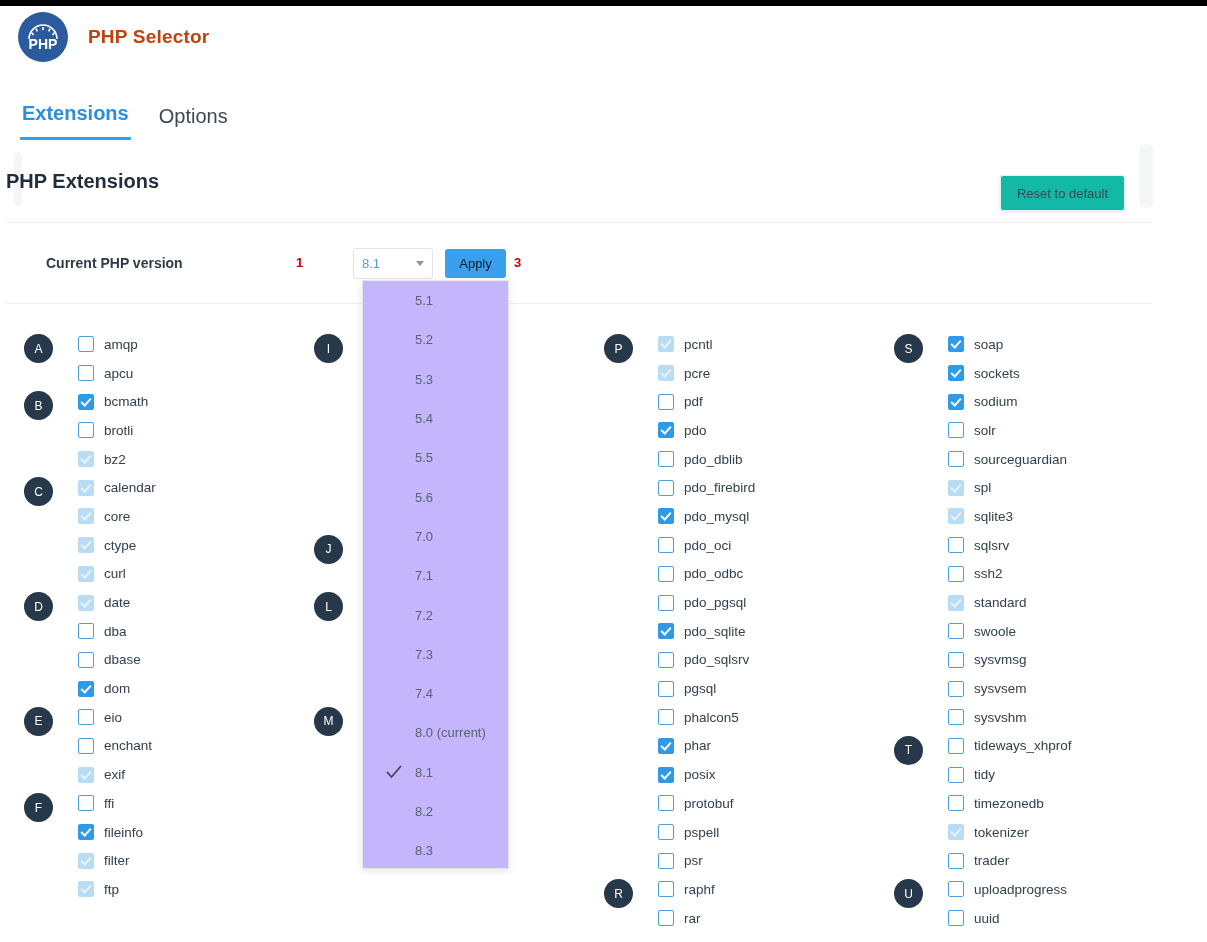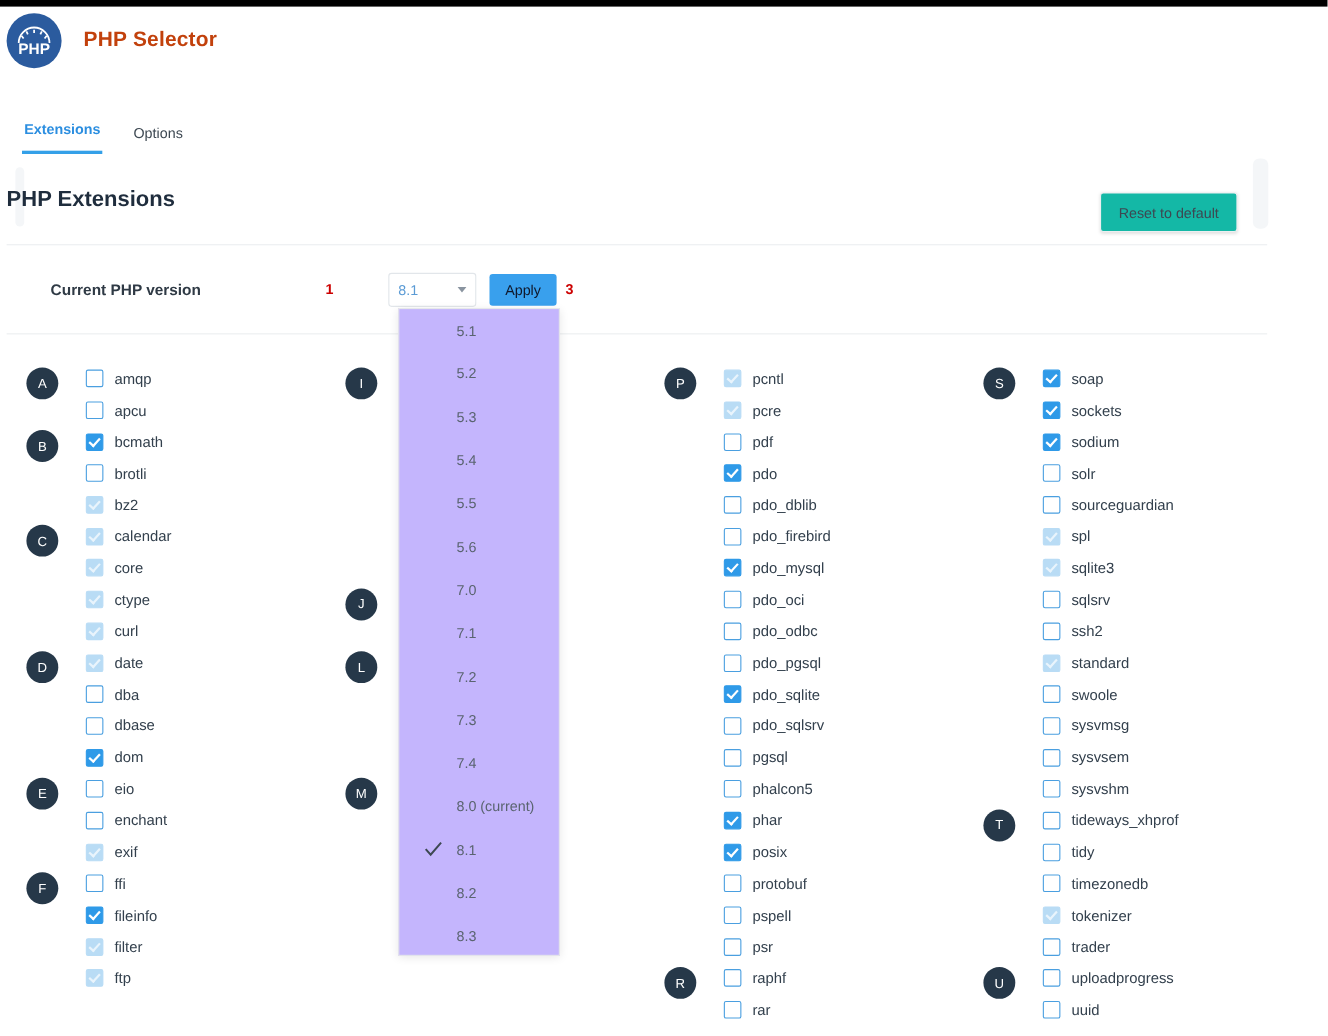--- a/index.html
+++ b/index.html
@@ -13,42 +13,42 @@
   #root { position: relative; width: 1207px; height: 942px; overflow: hidden; }
 
   .topbar {
     position: absolute; left: 0; top: 0; width: 1207px; height: 6px;
     background: #000000;
   }
 
   
   .header {
     position: absolute; left: 0; top: 6px; width: 1207px; height: 62px;
-    display: flex; align-items: center; padding-left: 6px;
+    display: flex; align-items: center; padding-left: 18px;
   }
   .php-logo {
     width: 50px; height: 50px; border-radius: 50%;
     background: #2b5b9e; position: relative; flex: 0 0 auto;
   }
   .php-logo svg { position: absolute; left: 0; top: 0; }
   .app-title {
     margin-left: 20px; font-size: 19px; font-weight: bold; color: #c2410c;
     letter-spacing: .2px;
   }
 
   
   .tabbar {
     position: absolute; left: 0; top: 72px; width: 1207px; height: 68px;
   }
   .tab-track {
     position: absolute; left: 20px; top: 28px; display: flex; gap: 26px;
     align-items: flex-end; height: 40px;
   }
   .tab {
-    font-size: 13px; color: #3d4852; padding: 0 2px 12px 2px; cursor: pointer;
+    font-size: 20px; color: #3d4852; padding: 0 2px 12px 2px; cursor: pointer;
     white-space: nowrap;
   }
   .tab.active {
     color: #2b8ee0; font-weight: bold; border-bottom: 3px solid #34a0e8;
   }
   .tabbar-edge-left {
     position: absolute; left: 14px; top: 80px; width: 8px; height: 54px;
     background: #f4f6f8; border-radius: 4px;
   }
   .tabbar-edge-right {

